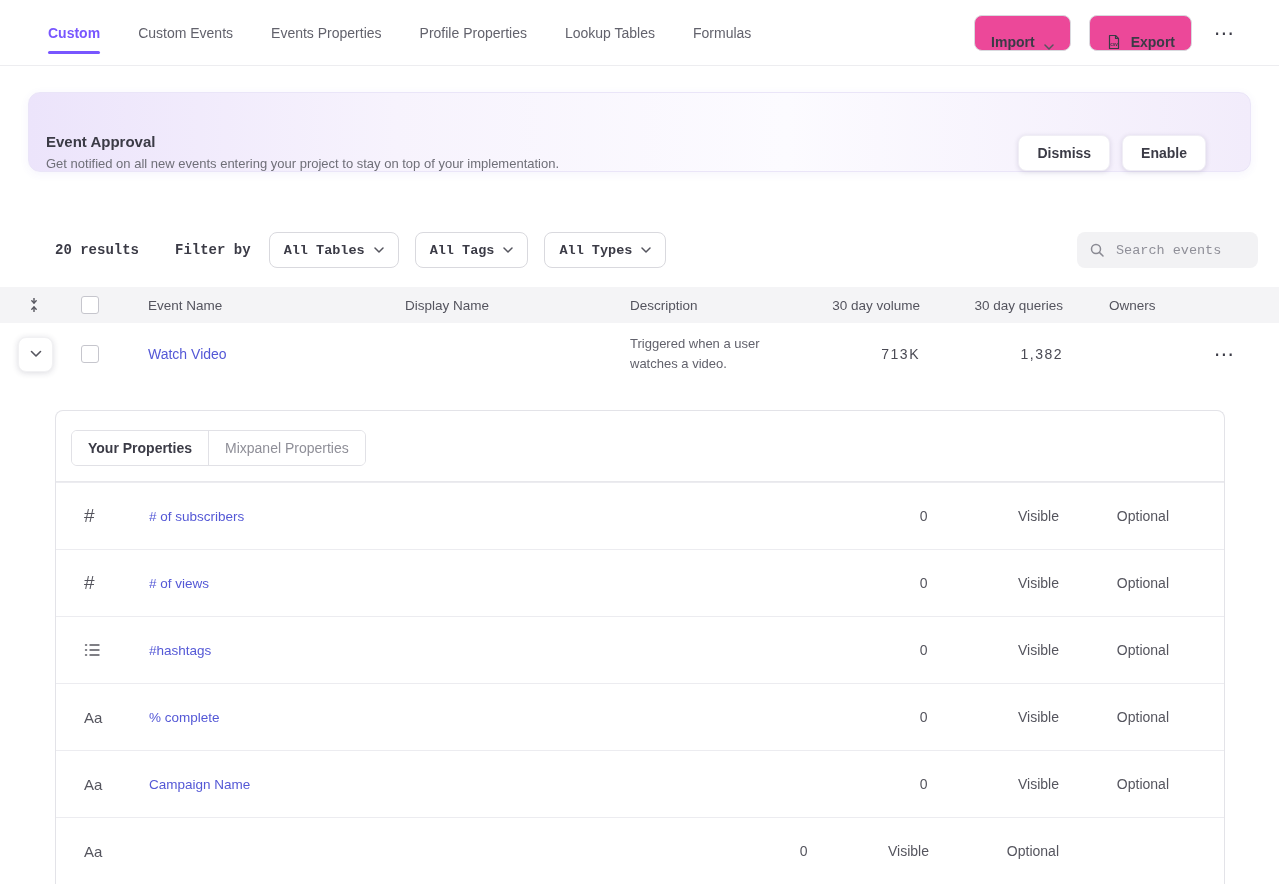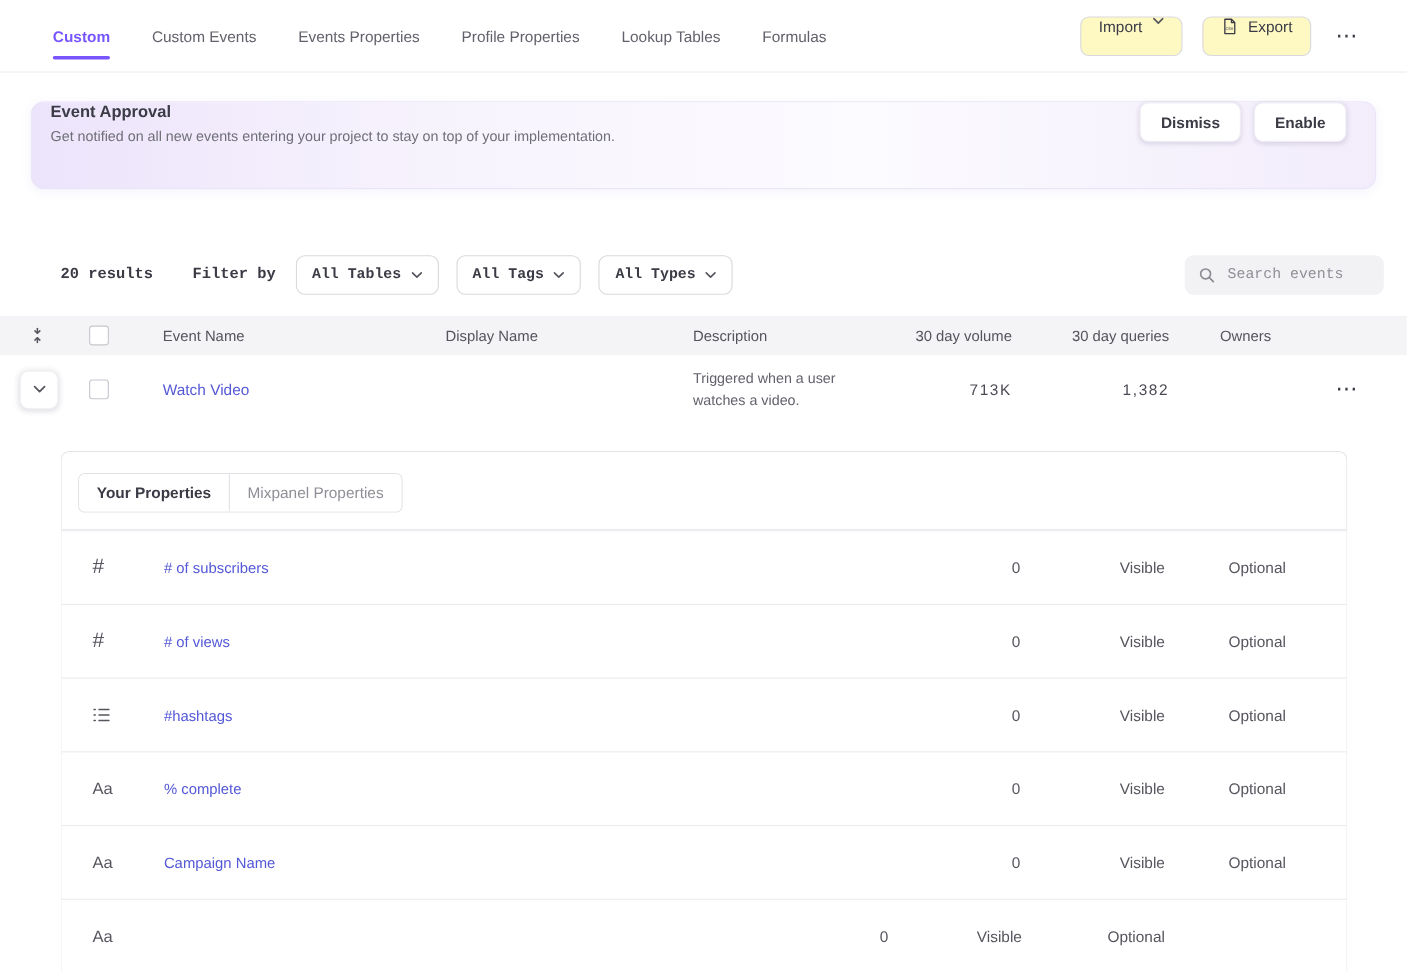--- a/index.html
+++ b/index.html
@@ -13,29 +13,29 @@
 
   
   .topnav { height:66px; display:flex; align-items:center; padding:0 40px 0 48px;
     border-bottom:1px solid #ededf0; background:#fff; }
   .tabs { display:flex; gap:38px; align-items:center; }
   .tab { font-size:14px; color:#62626c; cursor:pointer; position:relative; padding:4px 0; white-space:nowrap; }
   .tab.active { color:var(--accent); font-weight:bold; }
   .tab.active::after { content:""; position:absolute; left:0; right:0; bottom:-9px;
     height:3px; border-radius:2px; background:var(--accent); }
   .nav-actions { margin-left:auto; display:flex; align-items:center; gap:18px; }
-  .btn { display:inline-flex; align-items:flex-start; gap:9px; height:36px; padding:0 16px;
-    background:#fef9c3; border:1px solid #d9d9de; border-radius:8px; font-size:14px;
-    font-weight:normal; color:#3b3b46; cursor:pointer; }
+  .btn { display:inline-flex; align-items:flex-end; gap:9px; height:36px; padding:0 16px;
+    background:#ec4899; border:1px solid #d9d9de; border-radius:8px; font-size:14px;
+    font-weight:bold; color:#3b3b46; cursor:pointer; }
   .more-btn { border:none; background:none; cursor:pointer; padding:0 4px; }
   .dots { font-size:20px; color:#3b3b46; letter-spacing:1px; line-height:1; }
 
   
-  .banner { margin:26px 28px 0; height:80px; border-radius:12px; display:flex; align-items:flex-start;
-    padding:0 26px 0 17px; border:1px solid #eae5f8;
+  .banner { margin:26px 28px 0; height:80px; border-radius:12px; display:flex; align-items:flex-end;
+    padding:0 44px 0 17px; border:1px solid #eae5f8;
     background:linear-gradient(90deg,#ece4fb 0%,#f7f3fd 30%,#fcfbff 62%,#f2ecfb 100%);
     box-shadow:0 2px 10px rgba(90,60,200,0.06); }
   .banner-title { font-size:15px; font-weight:bold; margin-bottom:6px; color:#3b3b46; }
   .banner-desc { font-size:13px; color:#6f6f78; }
   .banner-actions { margin-left:auto; display:flex; gap:12px; }
   .banner-btn { height:36px; padding:0 18px; background:#fff; border:1px solid #f0eef5;
     border-radius:8px; font-size:14px; font-weight:bold; color:#3b3b46;
     box-shadow:0 1px 5px rgba(40,30,80,0.14); cursor:pointer; }
 
   

